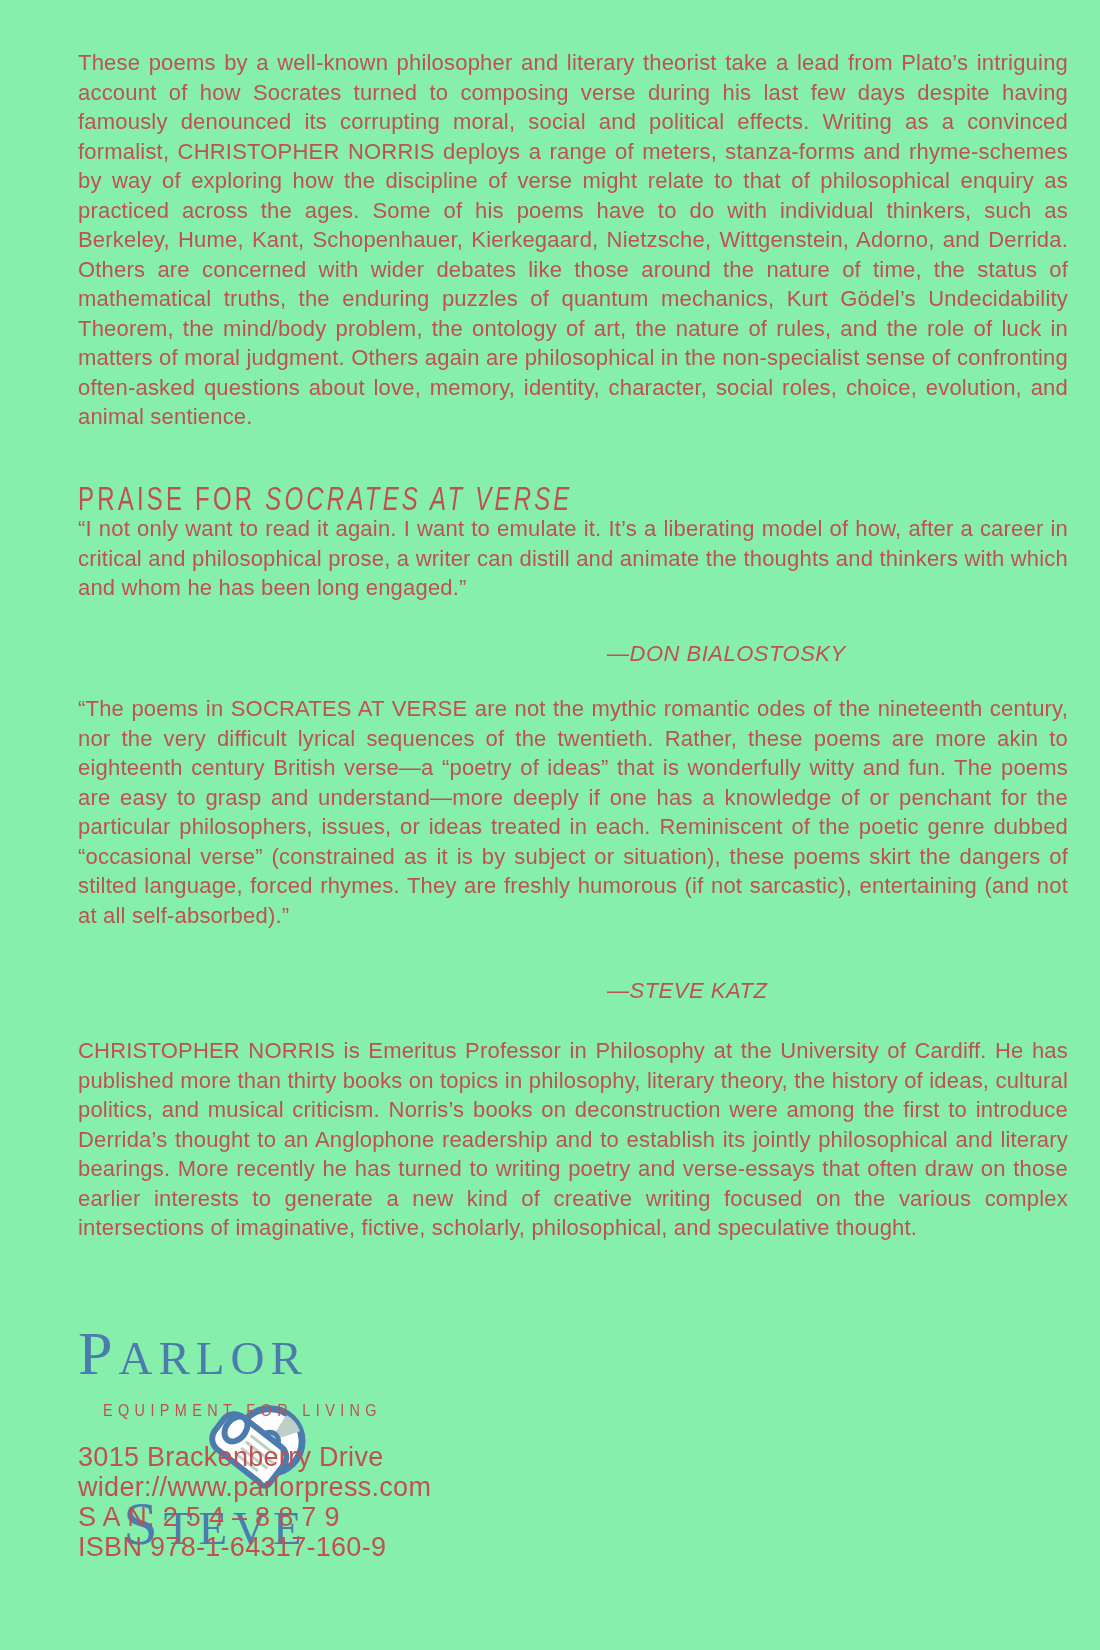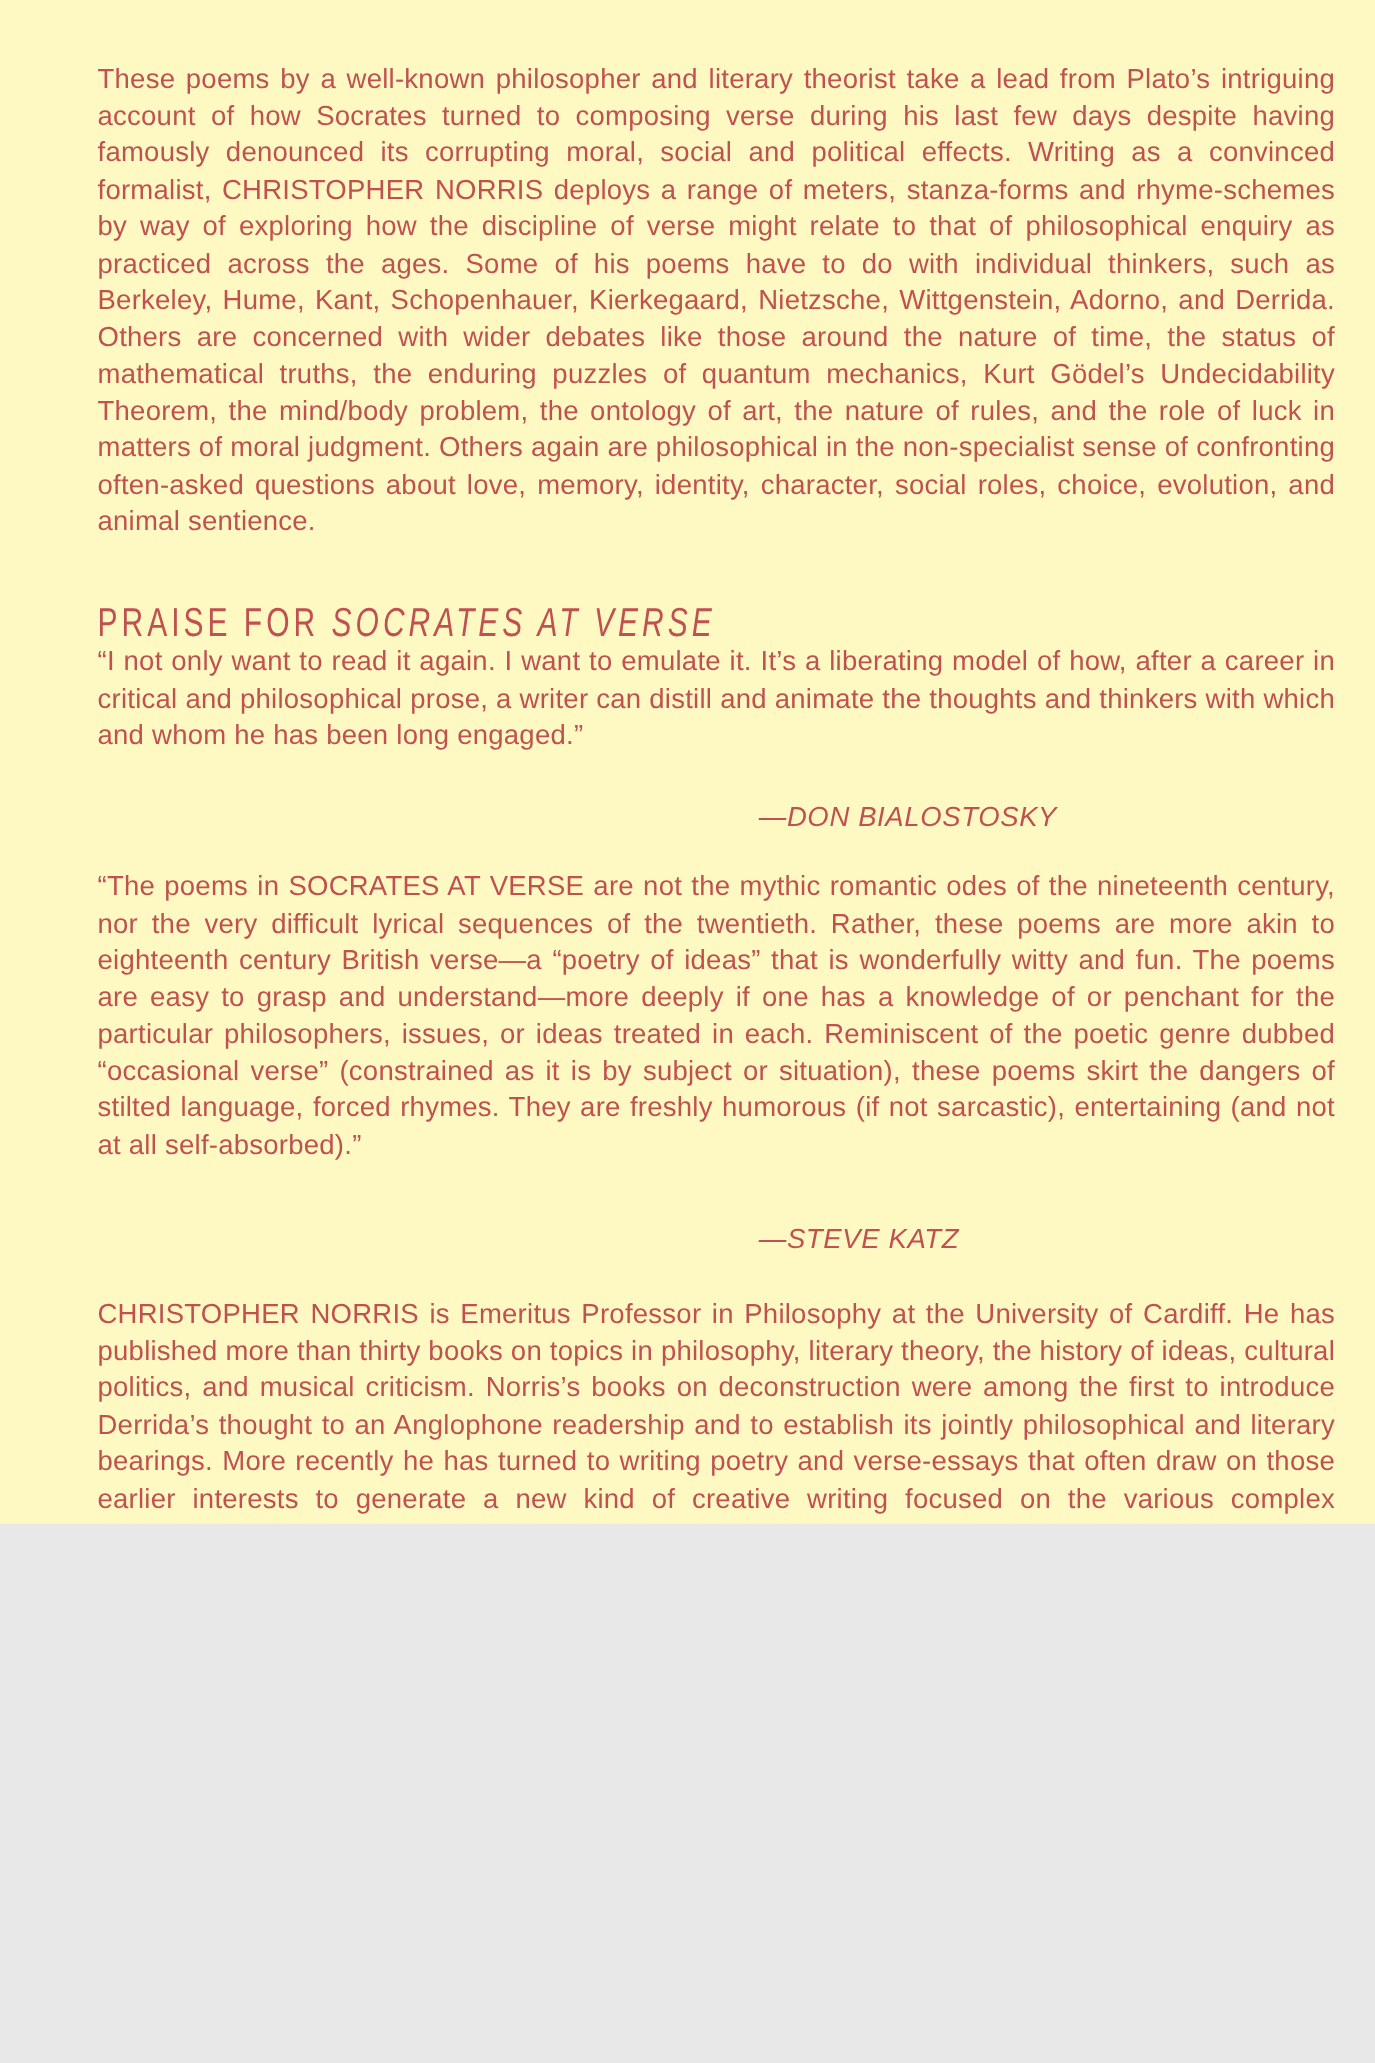--- a/index.html
+++ b/index.html
@@ -1,19 +1,19 @@
 <!DOCTYPE html>
 <html><head>
 <meta charset="utf-8">
 <style>
   html,body{margin:0;padding:0;background:#e8e8e8;}
   .page{
     position:relative;
-    width:1100px;height:1219px;
-    background:#fef9c3;
+    width:1100px;height:1650px;
+    background:#86efac;
     margin:0 auto;
     font-family:"Liberation Sans", sans-serif;
     color:#BF5150;
     overflow:hidden;
   }
   .body-text{
     position:absolute;
     left:78px;width:990px;
     font-size:22px;line-height:29.5px;
     text-align:justify;

